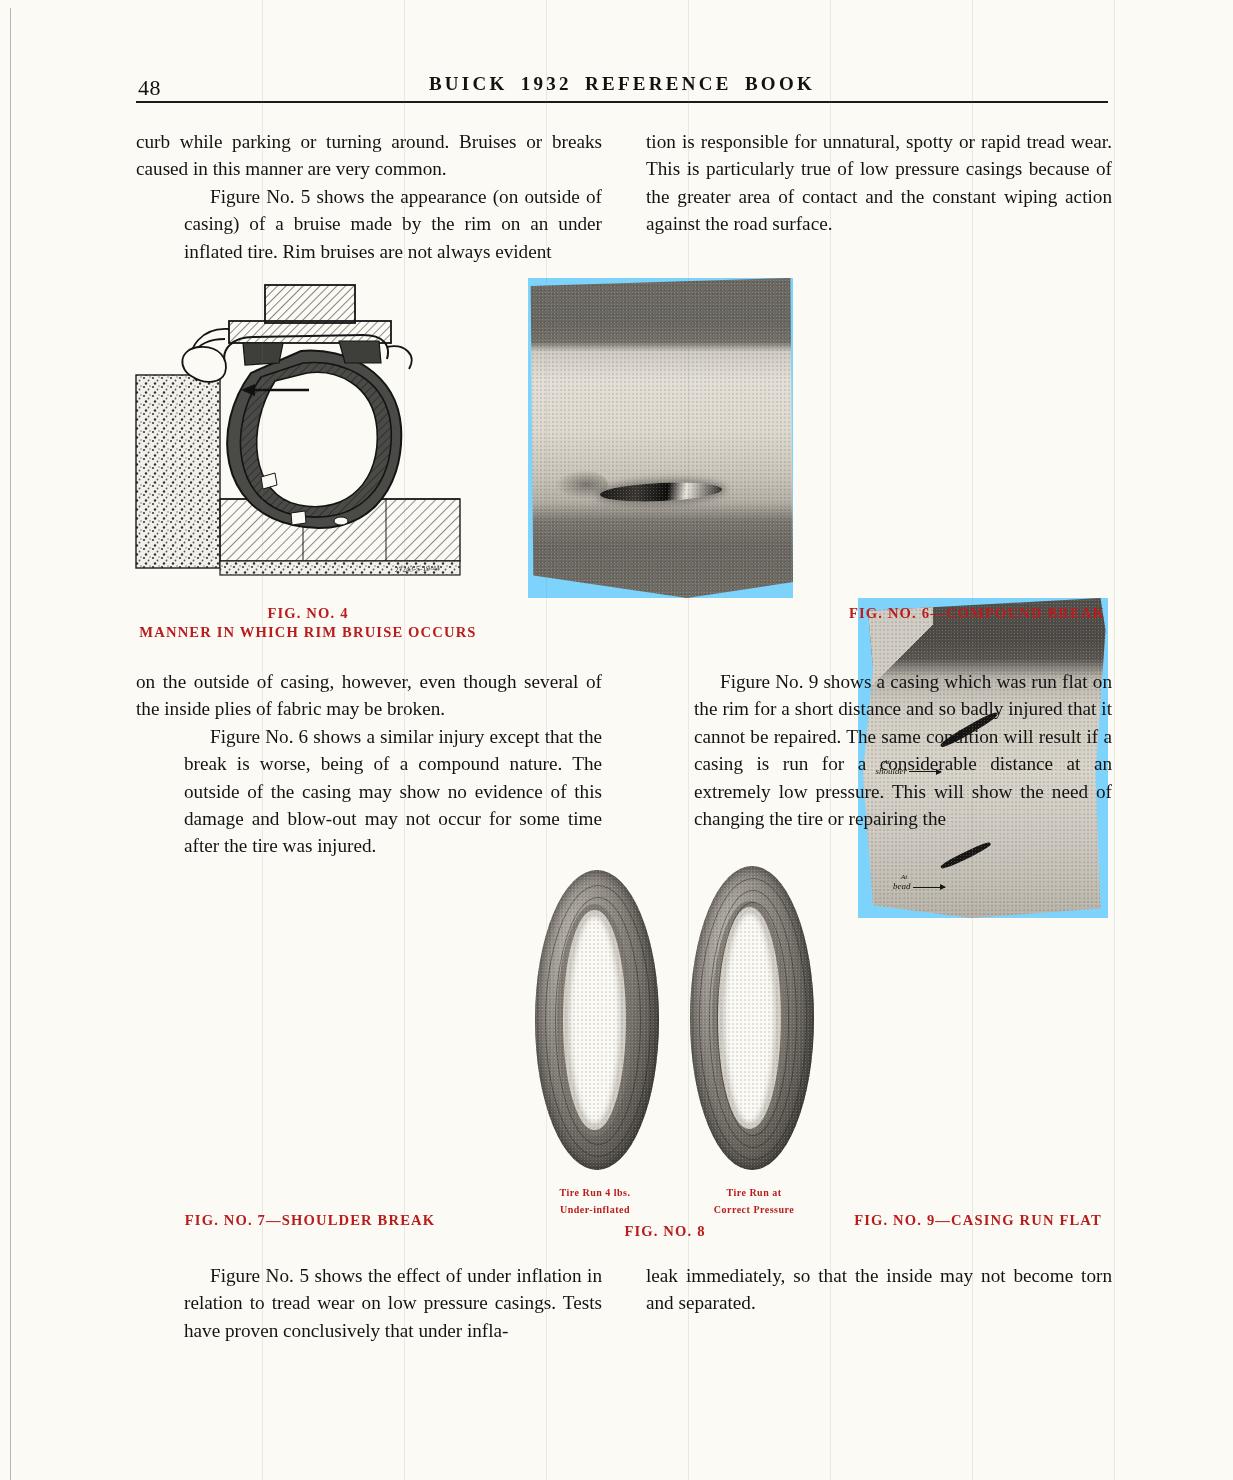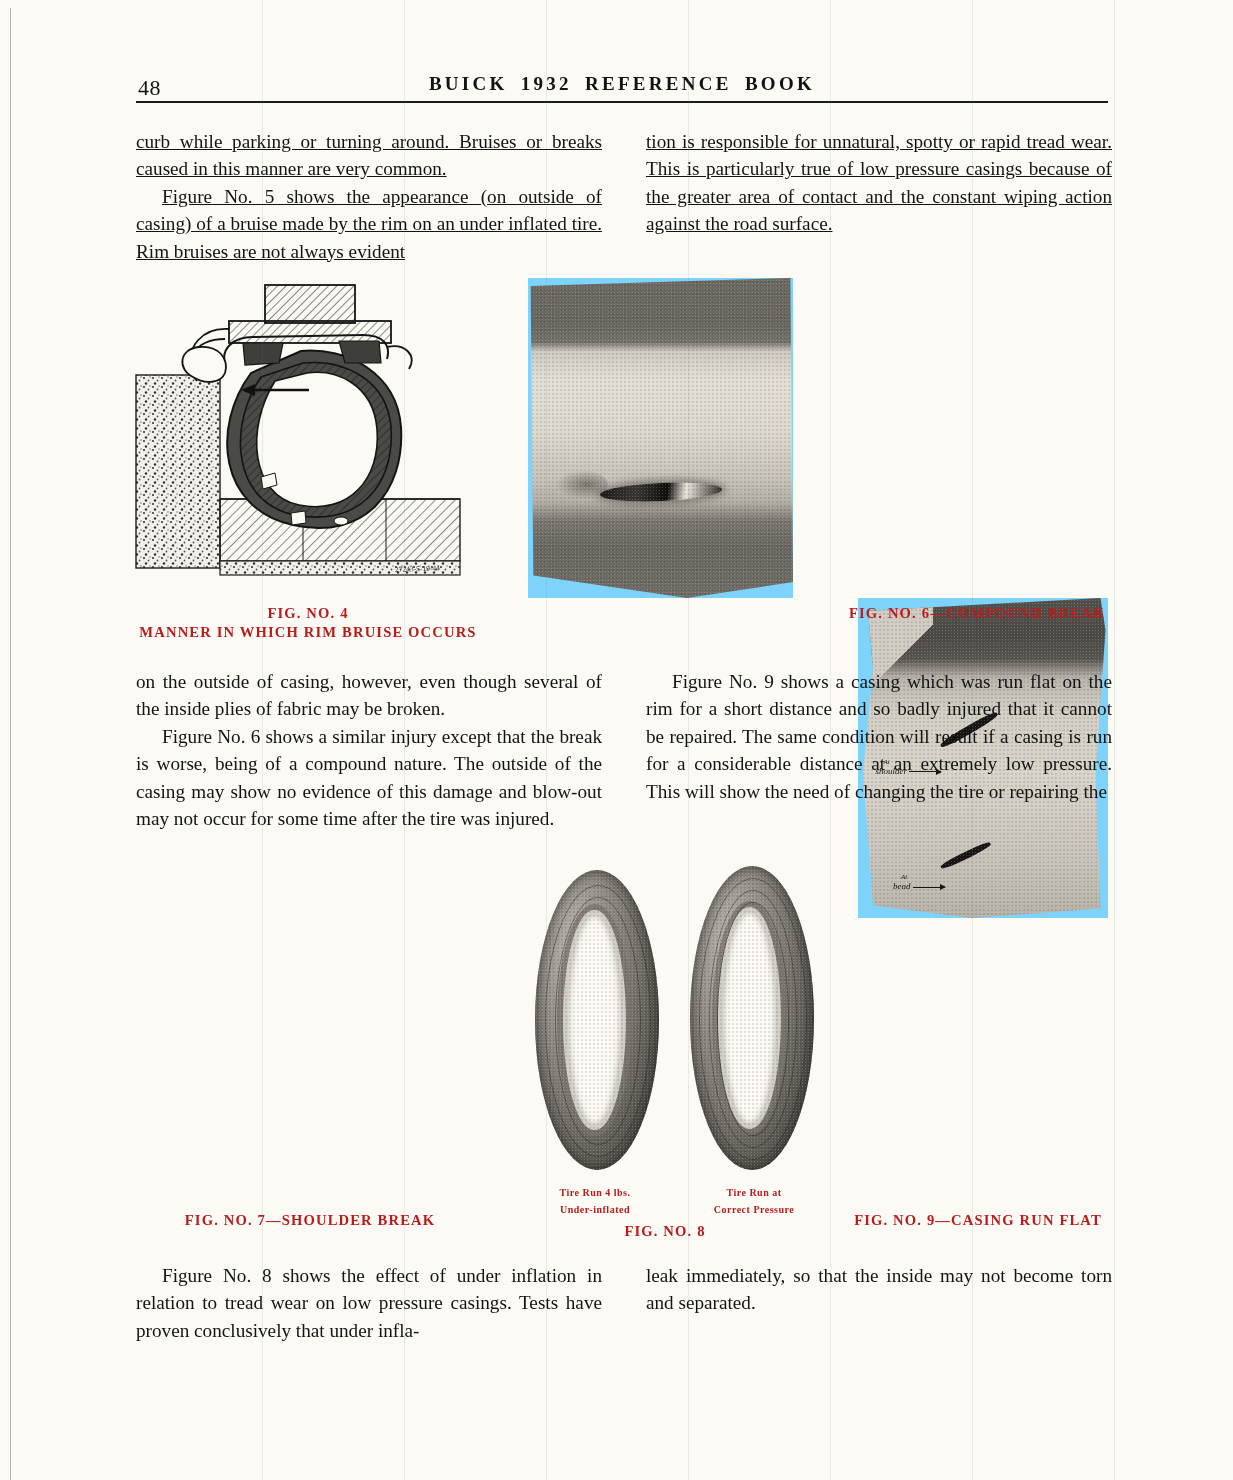--- a/index.html
+++ b/index.html
@@ -74,24 +74,24 @@
     width: 466px;
     font-size: 19.2px;
     line-height: 27.4px;
     text-align: justify;
     text-justify: inter-word;
     color: #131313;
   }
   .col.left  { left: 136px; }
   .col.right { left: 646px; }
   .col p { margin: 0; }
-  .col p.ind { text-indent: 26px; }
+  .col p.ind { text-indent: 26px; margin-left: 48px; }
   .col p:last-child { }
 
-  .block-a { top: 128px; text-decoration: underline; }
+  .block-a { top: 128px; }
   .block-b { top: 668px; }
   .block-c { top: 1262px; }
 
   
   .cap {
     position: absolute;
     text-align: center;
     font-size: 14.6px;
     letter-spacing: 1.15px;
     line-height: 19px;
@@ -378,21 +378,21 @@
   <div class="cap small" style="left:684px; top:1184px; width:140px;"><span>Tire Run at</span>
 <span>Correct Pressure</span></div>
 
   <div class="cap" style="left:600px; top:1222px; width:130px;">FIG. NO. 8</div>
 
   <div class="cap" style="left:136px; top:1211px; width:348px;">FIG. NO. 7—SHOULDER BREAK</div>
 
   <div class="cap" style="left:840px; top:1211px; width:276px;">FIG. NO. 9—CASING RUN FLAT</div>
 
   <div class="col left block-c">
-    <p class="ind">Figure No. 8 shows the effect of under inflation in relation to tread wear on low pressure casings. Tests have proven conclusively that under infla-</p>
+    <p class="ind">Figure No. 5 shows the effect of under inflation in relation to tread wear on low pressure casings. Tests have proven conclusively that under infla-</p>
   </div>
   <div class="col right block-c">
     <p>leak immediately, so that the inside may not become torn and separated.</p>
   </div>
 
   <div class="scanlines">
     <i style="left:262px;"></i>
     <i style="left:404px;"></i>
     <i style="left:546px;"></i>
     <i style="left:688px;"></i>

